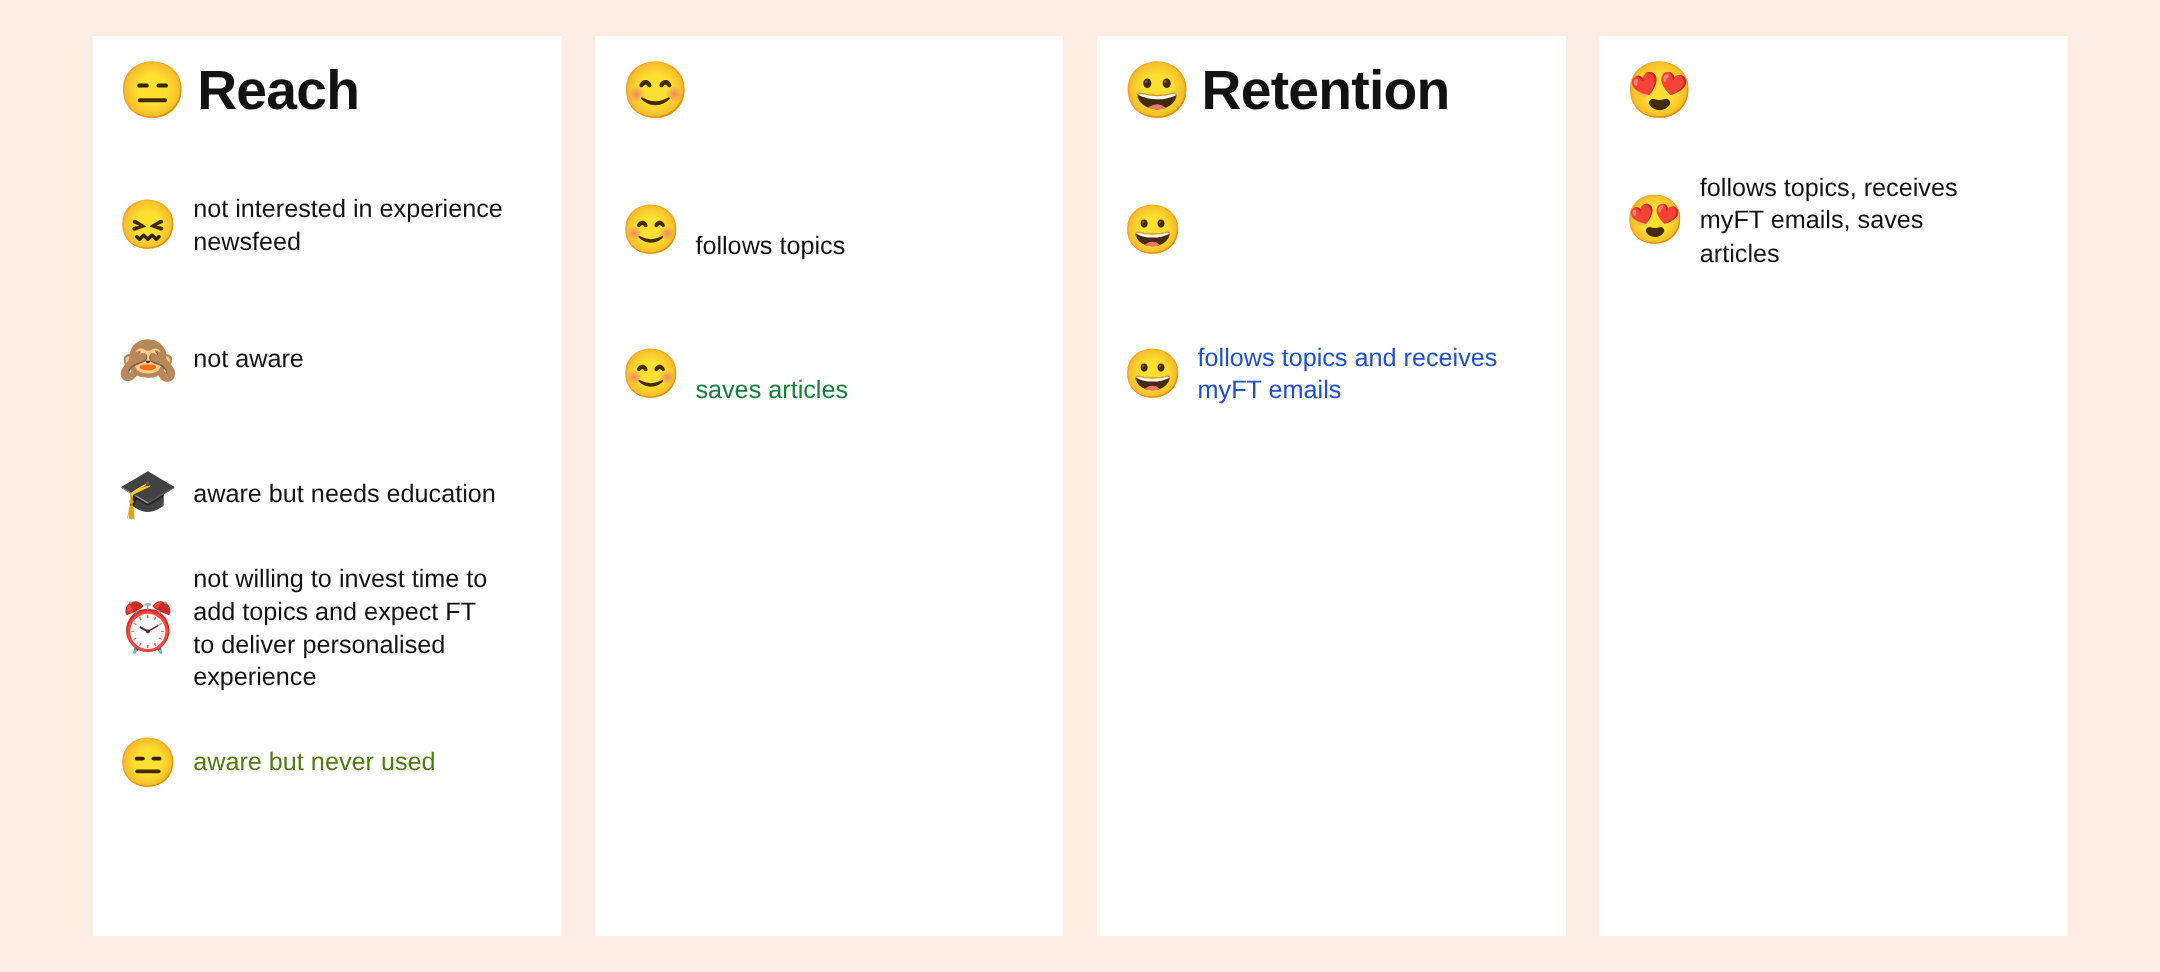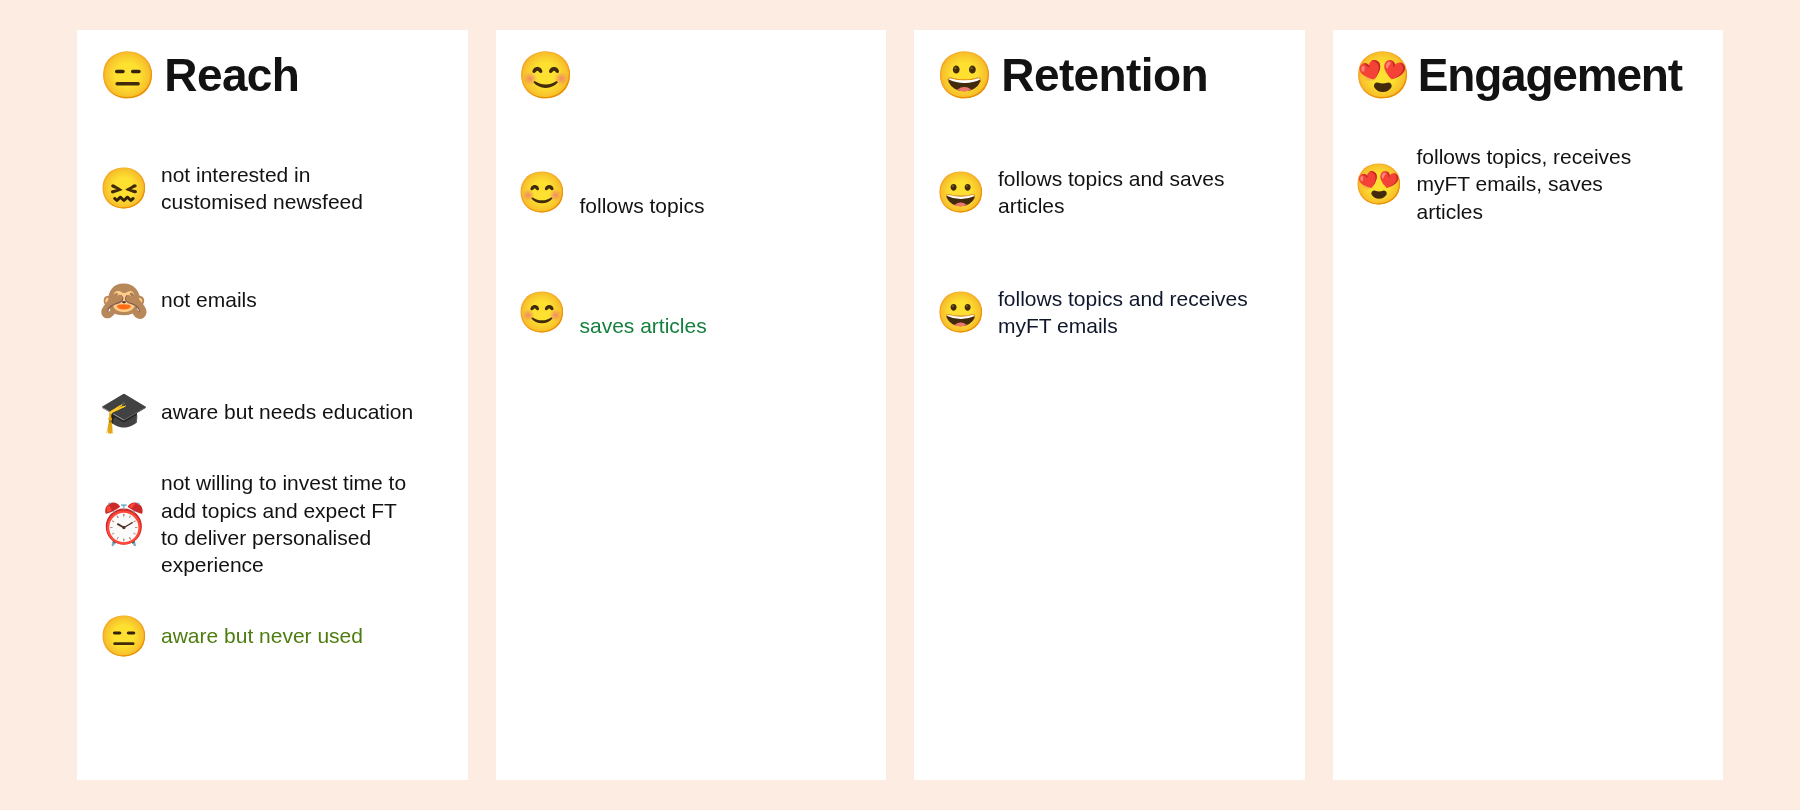--- a/index.html
+++ b/index.html
@@ -107,25 +107,25 @@
 
 <div id="board">
     <div class="card" data-col="reach" style="background: rgb(255, 255, 255);">
       <div class="card-header">
         <span class="header-emoji">😑</span>
         <span class="header-title" style="color: rgb(18, 18, 18);">Reach</span>
       </div>
       <div class="items">
         <div class="item">
           <span class="item-emoji">😖</span>
-          <span class="item-text" style="color: rgb(18, 18, 18);">not interested in customised newsfeed</span>
+          <span class="item-text" style="color: rgb(18, 18, 18);">not interested in experience newsfeed</span>
         </div>
         <div class="item">
           <span class="item-emoji">🙈</span>
-          <span class="item-text" style="color: rgb(18, 18, 18);">not emails</span>
+          <span class="item-text" style="color: rgb(18, 18, 18);">not aware</span>
         </div>
         <div class="item">
           <span class="item-emoji">🎓</span>
           <span class="item-text" style="color: rgb(18, 18, 18);">aware but needs education</span>
         </div>
         <div class="item">
           <span class="item-emoji">⏰</span>
           <span class="item-text" style="color: rgb(18, 18, 18);">not willing to invest time to add topics and expect FT to deliver personalised experience</span>
         </div>
         <div class="item">
@@ -150,32 +150,30 @@
       </div>
     </div>
     <div class="card" data-col="retention" style="background: rgb(255, 255, 255);">
       <div class="card-header">
         <span class="header-emoji">😀</span>
         <span class="header-title" style="color: rgb(18, 18, 18);">Retention</span>
       </div>
       <div class="items">
         <div class="item">
           <span class="item-emoji">😀</span>
-          <span class="item-text" style="color: rgb(18, 18, 18);">follows topics and saves articles</span>
         </div>
         <div class="item">
           <span class="item-emoji">😀</span>
-          <span class="item-text" style="color: #0f172a;">follows topics and receives myFT emails</span>
+          <span class="item-text" style="color: #1d4ed8;">follows topics and receives myFT emails</span>
         </div>
       </div>
     </div>
     <div class="card" data-col="engagement" style="background: rgb(255, 255, 255);">
       <div class="card-header">
         <span class="header-emoji">😍</span>
-        <span class="header-title" style="color: rgb(18, 18, 18);">Engagement</span>
       </div>
       <div class="items">
         <div class="item">
           <span class="item-emoji">😍</span>
           <span class="item-text" style="color: rgb(18, 18, 18);">follows topics, receives myFT emails, saves articles</span>
         </div>
       </div>
     </div>
   </div>
 

